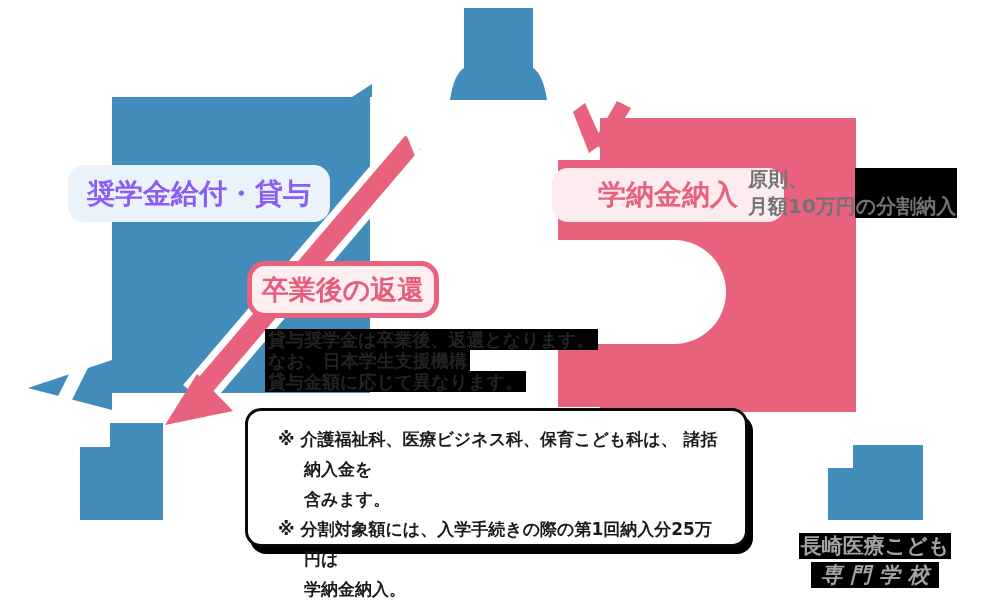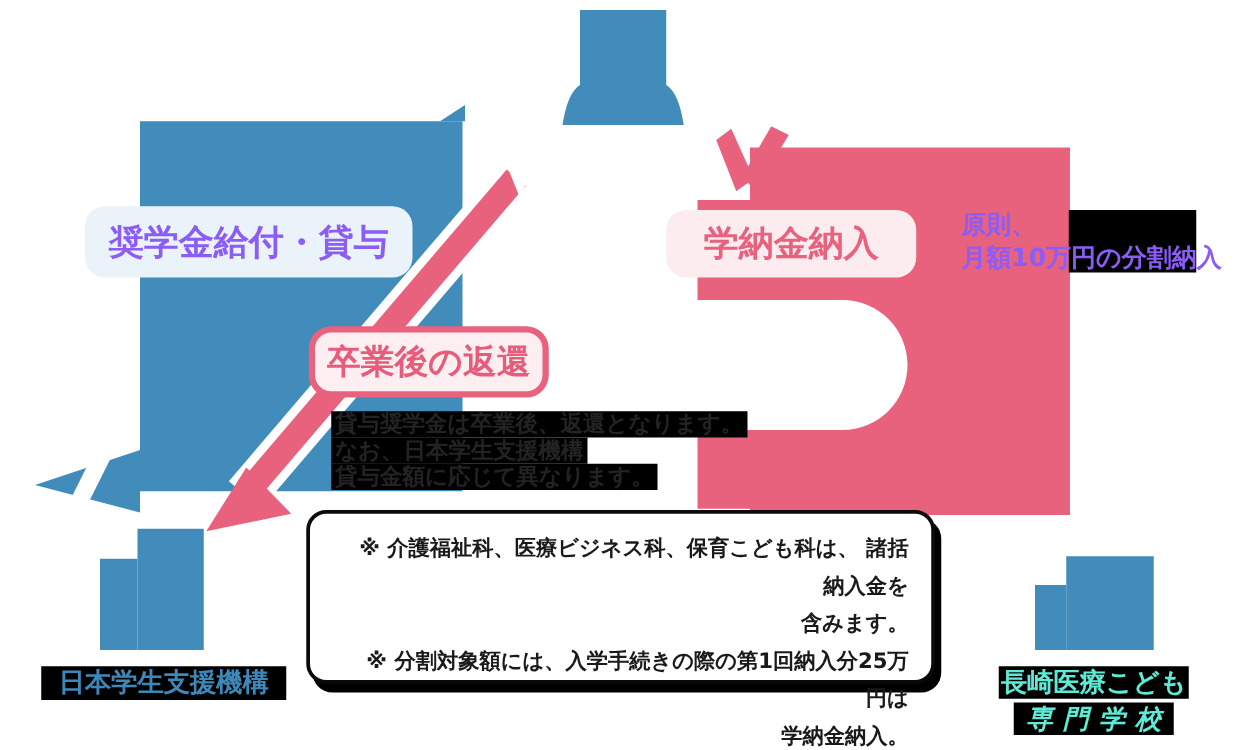--- a/index.html
+++ b/index.html
@@ -11,55 +11,55 @@
   .abs{position:absolute;}
   
   .capsule{
     box-sizing:border-box;text-align:center;font-weight:bold;border-radius:16px;
   }
   .lbl-scholarship{
     left:68px;top:165px;width:262px;height:57px;line-height:57px;
     background:#EAF3FA;color:#8b5cf6;font-size:28px;z-index:3;
   }
   .lbl-tuition{
-    left:533px;top:168px;width:200px;height:54px;line-height:54px;
+    left:552px;top:168px;width:232px;height:54px;line-height:54px;
     background:#FCEBEF;color:#E8627D;font-size:28px;z-index:3;
   }
   .lbl-repayment{
     left:247px;top:261px;width:192px;height:57px;line-height:47px;
     background:#FDEEF1;color:#E75C7B;font-size:27px;
     border:5px solid #E8627D;border-radius:18px;z-index:4;
   }
   
   .black-band{background:#000;color:#3D88B8;font-weight:bold;text-align:center;}
   .lbl-person{left:443px;top:117px;width:120px;height:33px;line-height:33px;font-size:23px;z-index:3;}
   .lbl-jasso{left:33px;top:533px;width:196px;height:27px;line-height:27px;font-size:21px;z-index:3;}
   .school-wrap{left:788px;top:533px;width:174px;text-align:center;z-index:3;}
   .school-wrap .row1,.school-wrap .row2{
-    display:inline-block;background:#000;color:#5eead4;font-weight:bold;
+    display:inline-block;background:#000;color:#a3a3a3;font-weight:bold;
     font-size:21px;line-height:26px;padding:0 2px;
   }
   .school-wrap .row2{margin-top:3px;letter-spacing:8px;text-indent:8px;font-style:italic;}
   
   .tuition-blackrect{left:855px;top:168px;width:102px;height:50px;background:#000;z-index:2;}
   .tuition-note{
-    left:769px;top:166px;width:215px;color:#8b5cf6;font-weight:bold;
+    left:748px;top:166px;width:215px;color:#737373;font-weight:bold;
     font-size:20px;line-height:27px;z-index:3;
   }
   
   .repay-desc{left:265px;top:329px;z-index:3;}
   .repay-desc .dline{
     display:block;width:max-content;background:#000;color:#232323;
     font-weight:bold;font-size:18px;line-height:21px;padding:0 3px;
   }
   
   .note-box{
     left:245px;top:408px;width:503px;height:139px;box-sizing:border-box;
     background:#fff;border:3px solid #0a0a0a;border-radius:16px;
-    box-shadow:5px 7px 0 #000;padding:13px 18px 0 30px;z-index:5;text-align:right;
+    box-shadow:5px 7px 0 #000;padding:13px 18px 0 30px;z-index:5;
   }
   .note-box p{
     margin:0;color:#1a1a1a;font-size:17px;font-weight:bold;line-height:30px;
     padding-left:26px;text-indent:-26px;
   }
 </style>
 </head>
 <body>
 
 <div id="stage">
@@ -114,21 +114,20 @@
   </div>
 
   <div class="abs capsule lbl-repayment">卒業後の返還</div>
 
   <div class="abs repay-desc">
     <span class="dline">貸与奨学金は卒業後、返還となります。</span>
     <span class="dline">なお、日本学生支援機構</span>
     <span class="dline">貸与金額に応じて異なります。</span>
   </div>
 
-  <div class="abs black-band lbl-jasso">日本学生支援機構</div>
 
   <div class="abs school-wrap">
     <span class="row1">長崎医療こども</span><br>
     <span class="row2">専門学校</span>
   </div>
 
   <div class="abs note-box">
     <p><span>※</span> <span>介護福祉科、医療ビジネス科、保育こども科は、 諸括納入金を</span><br><span>含みます。</span></p>
     <p><span>※</span> <span>分割対象額には、入学手続きの際の第1回納入分25万円は</span><br><span>学納金納入。</span></p>
   </div>

